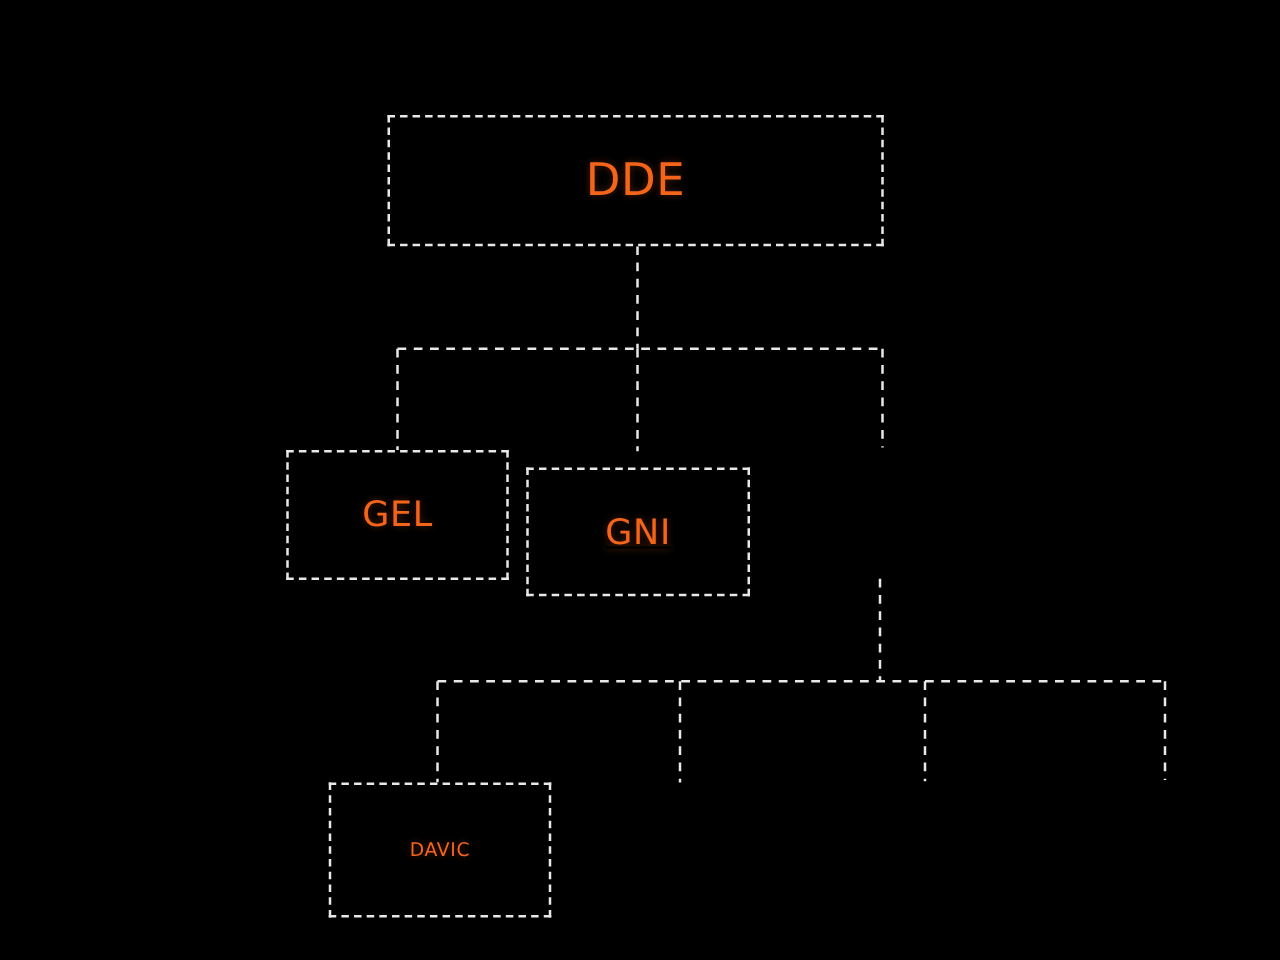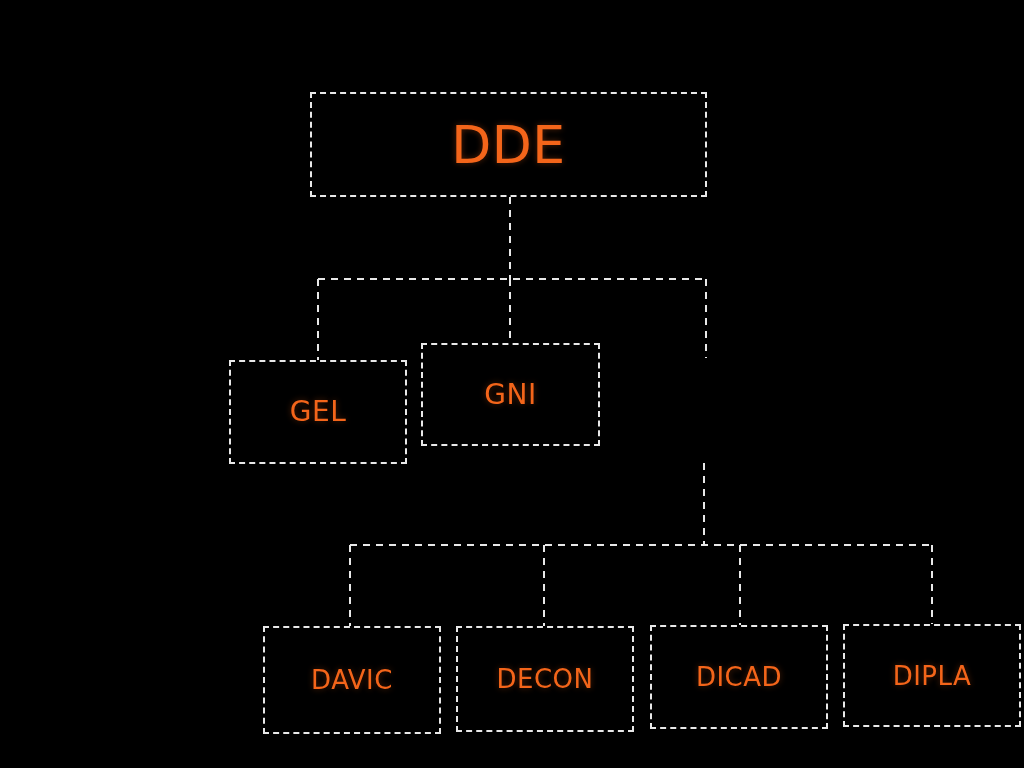--- a/index.html
+++ b/index.html
@@ -41,23 +41,23 @@
     z-index: 2;
   }
   .node-label {
     color: #f4651a;
     font-weight: 400;
     letter-spacing: 0.5px;
     line-height: 1;
     white-space: nowrap;
     text-shadow: 0 0 6px rgba(244, 101, 26, 0.35);
   }
-  .level-1 .node-label { font-size: 52px; }
+  .level-1 .node-label { font-size: 36px; }
   .level-2 .node-label { font-size: 28px; }
-  .level-3 .node-label { font-size: 26px; }
+  .level-3 .node-label { font-size: 15px; }
 </style>
 </head>
 <body>
 
 <div id="canvas">
 
   <svg id="connectors" width="1024" height="768" viewBox="0 0 1024 768" xmlns="http://www.w3.org/2000/svg" aria-hidden="true">
     <g fill="none" stroke="#e8e8e8" stroke-width="2" stroke-dasharray="7 6" stroke-linecap="butt">
 
       <path d="M510 197 L510 279"></path>
@@ -76,34 +76,25 @@
   </svg>
 
   <div class="node level-1" style="left:310px; top:92px; width:397px; height:105px;">
     <span class="node-label">DDE</span>
   </div>
 
   <div class="node level-2" style="left:229px; top:360px; width:178px; height:104px;">
     <span class="node-label">GEL</span>
   </div>
 
-  <div class="node level-2" style="left:421px; top:343px; width:179px; height:103px;">
+  <div class="node level-2" style="left:421px; top:374px; width:179px; height:103px;text-decoration:underline;">
     <span class="node-label">GNI</span>
   </div>
 
 
   <div class="node level-3" style="left:263px; top:626px; width:178px; height:108px;">
     <span class="node-label">DAVIC</span>
   </div>
 
-  <div class="node level-3" style="left:456px; top:626px; width:178px; height:106px;">
-    <span class="node-label">DECON</span>
-  </div>
 
-  <div class="node level-3" style="left:650px; top:625px; width:178px; height:104px;">
-    <span class="node-label">DICAD</span>
-  </div>
 
-  <div class="node level-3" style="left:843px; top:624px; width:178px; height:103px;">
-    <span class="node-label">DIPLA</span>
-  </div>
 
 </div>
 
 </body></html>

